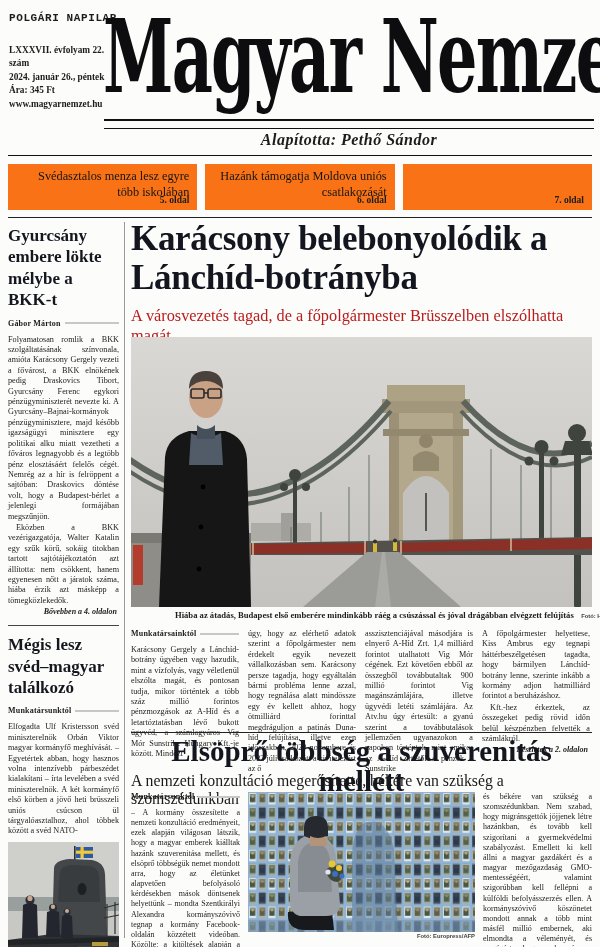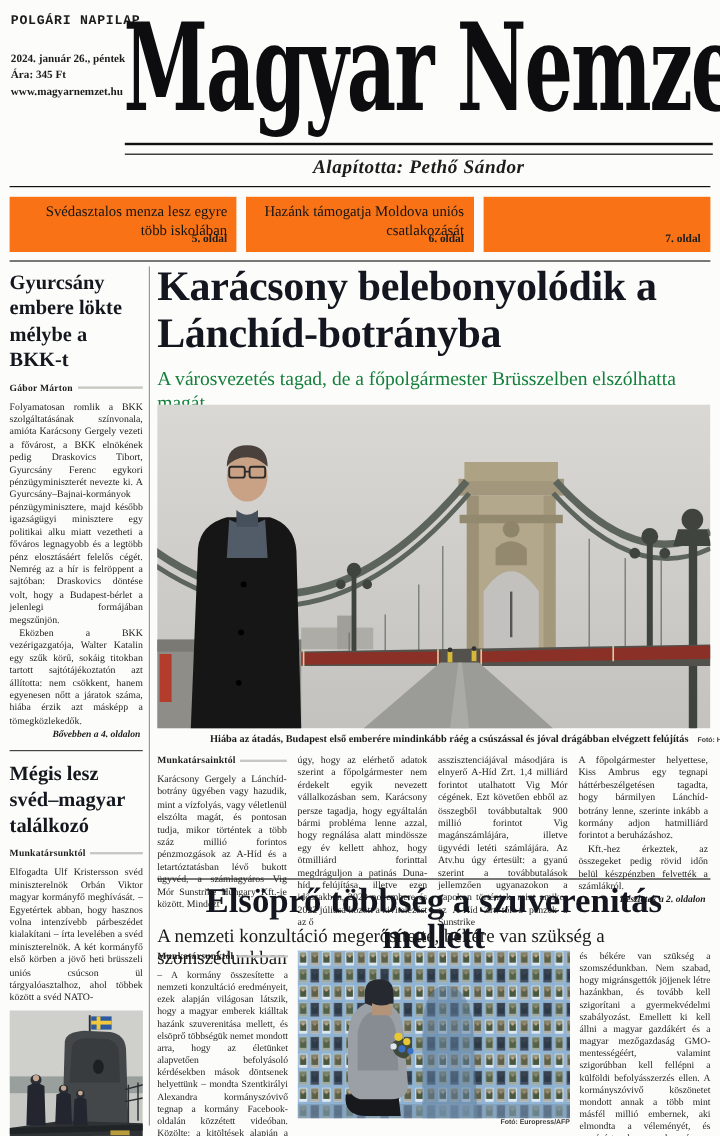--- a/index.html
+++ b/index.html
@@ -45,21 +45,21 @@
   .byline-rule{flex:1;height:2px;background:#c7c7c3;}
   .body-txt{font-size:8.2px;line-height:1.27;text-align:justify;margin:0 0 1px 0;}
   .body-txt + .body-txt{text-indent:8px;}
   .more-line{font-size:8px;font-weight:bold;font-style:italic;text-align:right;margin:1px 2px 0 0;}
   .rail-divider{border-top:1px solid #444;margin:9px 0 8px 0;}
   .rail-photo{width:111px;height:126px;display:block;margin-top:5px;}
   .photo-credit{font-family:"Liberation Sans","DejaVu Sans",sans-serif;font-size:5.8px;font-weight:bold;color:#3d3d3d;text-align:right;margin:1px 0 4px 0;}
   
   .main-area{position:absolute;left:131px;top:220px;width:461px;}
   .lead-h1{font-size:35px;font-weight:bold;line-height:1.1;color:#14161f;margin:0;letter-spacing:-.3px;}
-  .lead-sub{font-size:16.3px;color:#15803d;margin-top:9px;}
+  .lead-sub{font-size:16.3px;color:#b91c1c;margin-top:9px;}
   .lead-photo-wrap{position:absolute;left:0;top:117px;width:461px;height:270px;}
   .lead-photo-wrap svg{display:block;width:100%;height:100%;}
   .caption-row{position:absolute;left:0;top:390px;width:461px;display:flex;justify-content:space-between;align-items:baseline;padding-left:44px;}
   .caption{font-size:8.6px;font-weight:bold;}
   .credit-inline{font-family:"Liberation Sans","DejaVu Sans",sans-serif;font-size:5.8px;font-weight:bold;color:#3d3d3d;}
   .lead-body{position:absolute;left:0;top:409px;width:461px;display:flex;gap:9px;}
   .lead-col{width:108px;}
   
   .bot-rule{position:absolute;left:0;top:512px;width:461px;border-top:1px solid #222;}
   .bot-h2{position:absolute;left:0;top:516px;width:461px;font-size:29px;font-weight:bold;line-height:1.05;color:#14161f;margin:0;text-align:center;}
@@ -69,20 +69,21 @@
   .bot-photo-wrap{width:227px;}
   .bot-photo-wrap svg{display:block;width:227px;height:140px;}
 </style>
 </head>
 <body>
 
 <div class="page">
 
   <div class="info-block">
     <div class="info-tagline">POLGÁRI NAPILAP</div>
+    <div class="info-line">LXXXVII. évfolyam 22. szám</div>
     <div class="info-line">2024. január 26., péntek</div>
     <div class="info-line">Ára: 345 Ft</div>
     <div class="info-line">www.magyarnemzet.hu</div>
   </div>
 
 
   <div class="masthead">Magyar Nemzet</div>
   <div class="masthead-rules"></div>
   <div class="founder">Alapította: Pethő Sándor</div>
   <div class="rule-full"></div>

